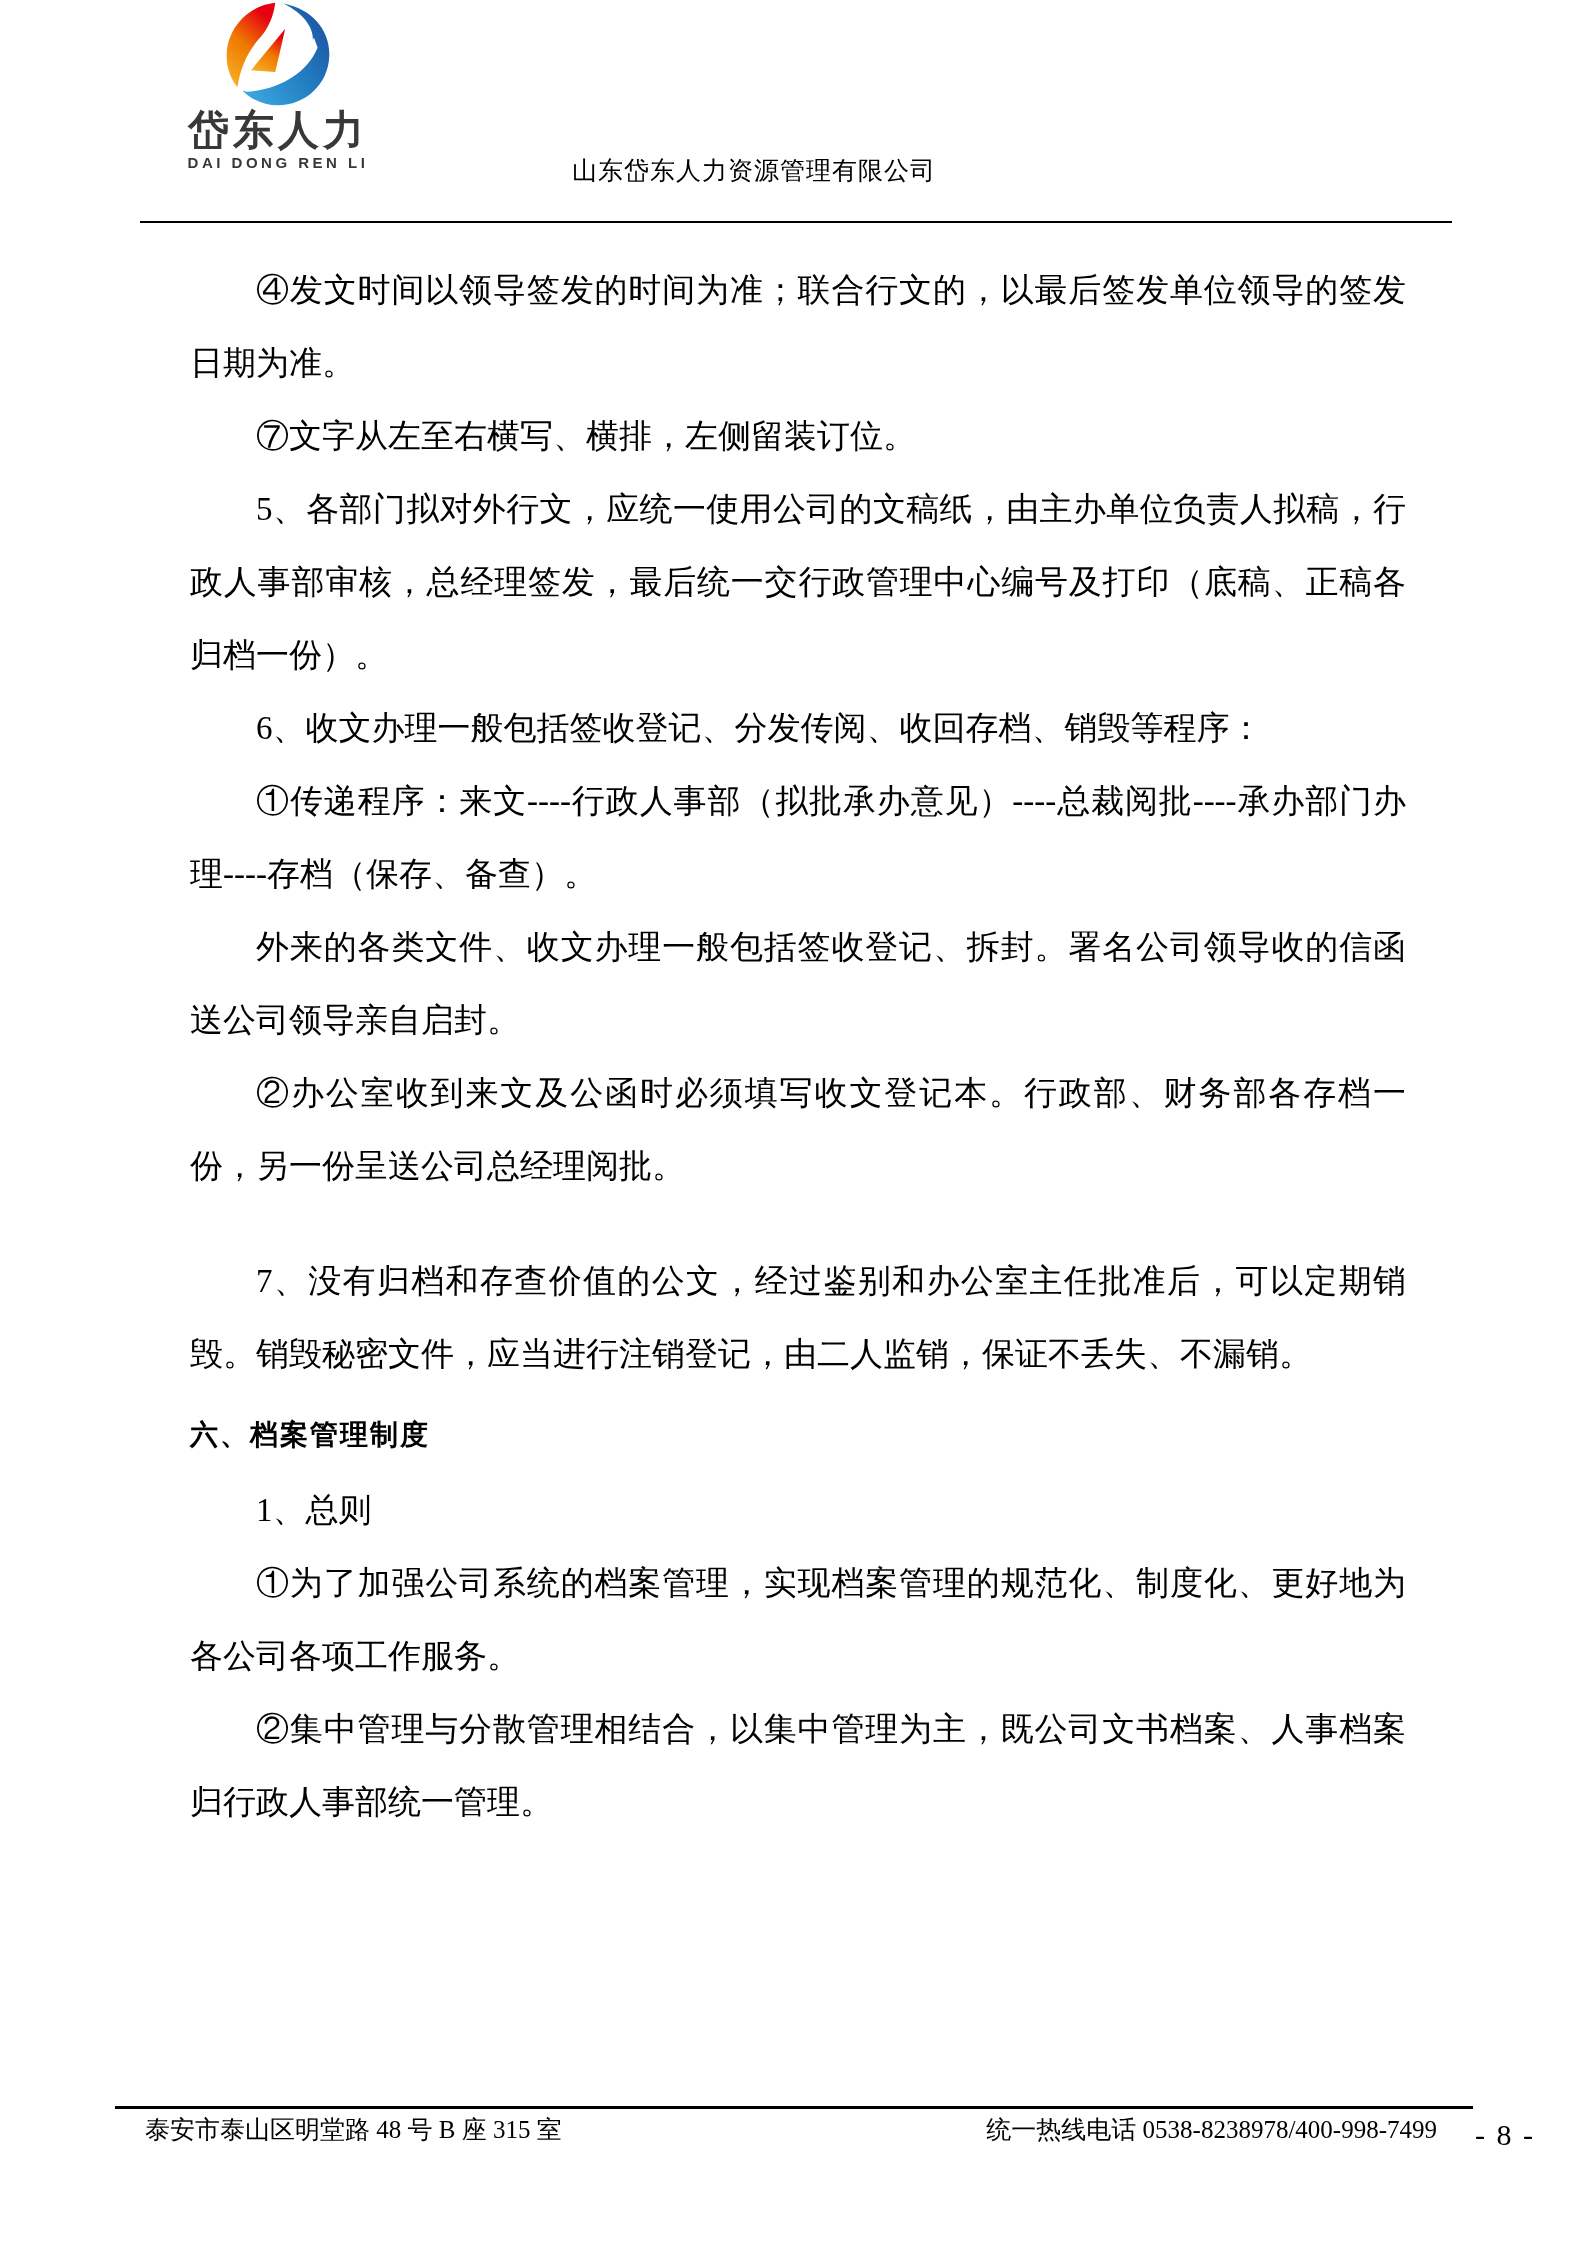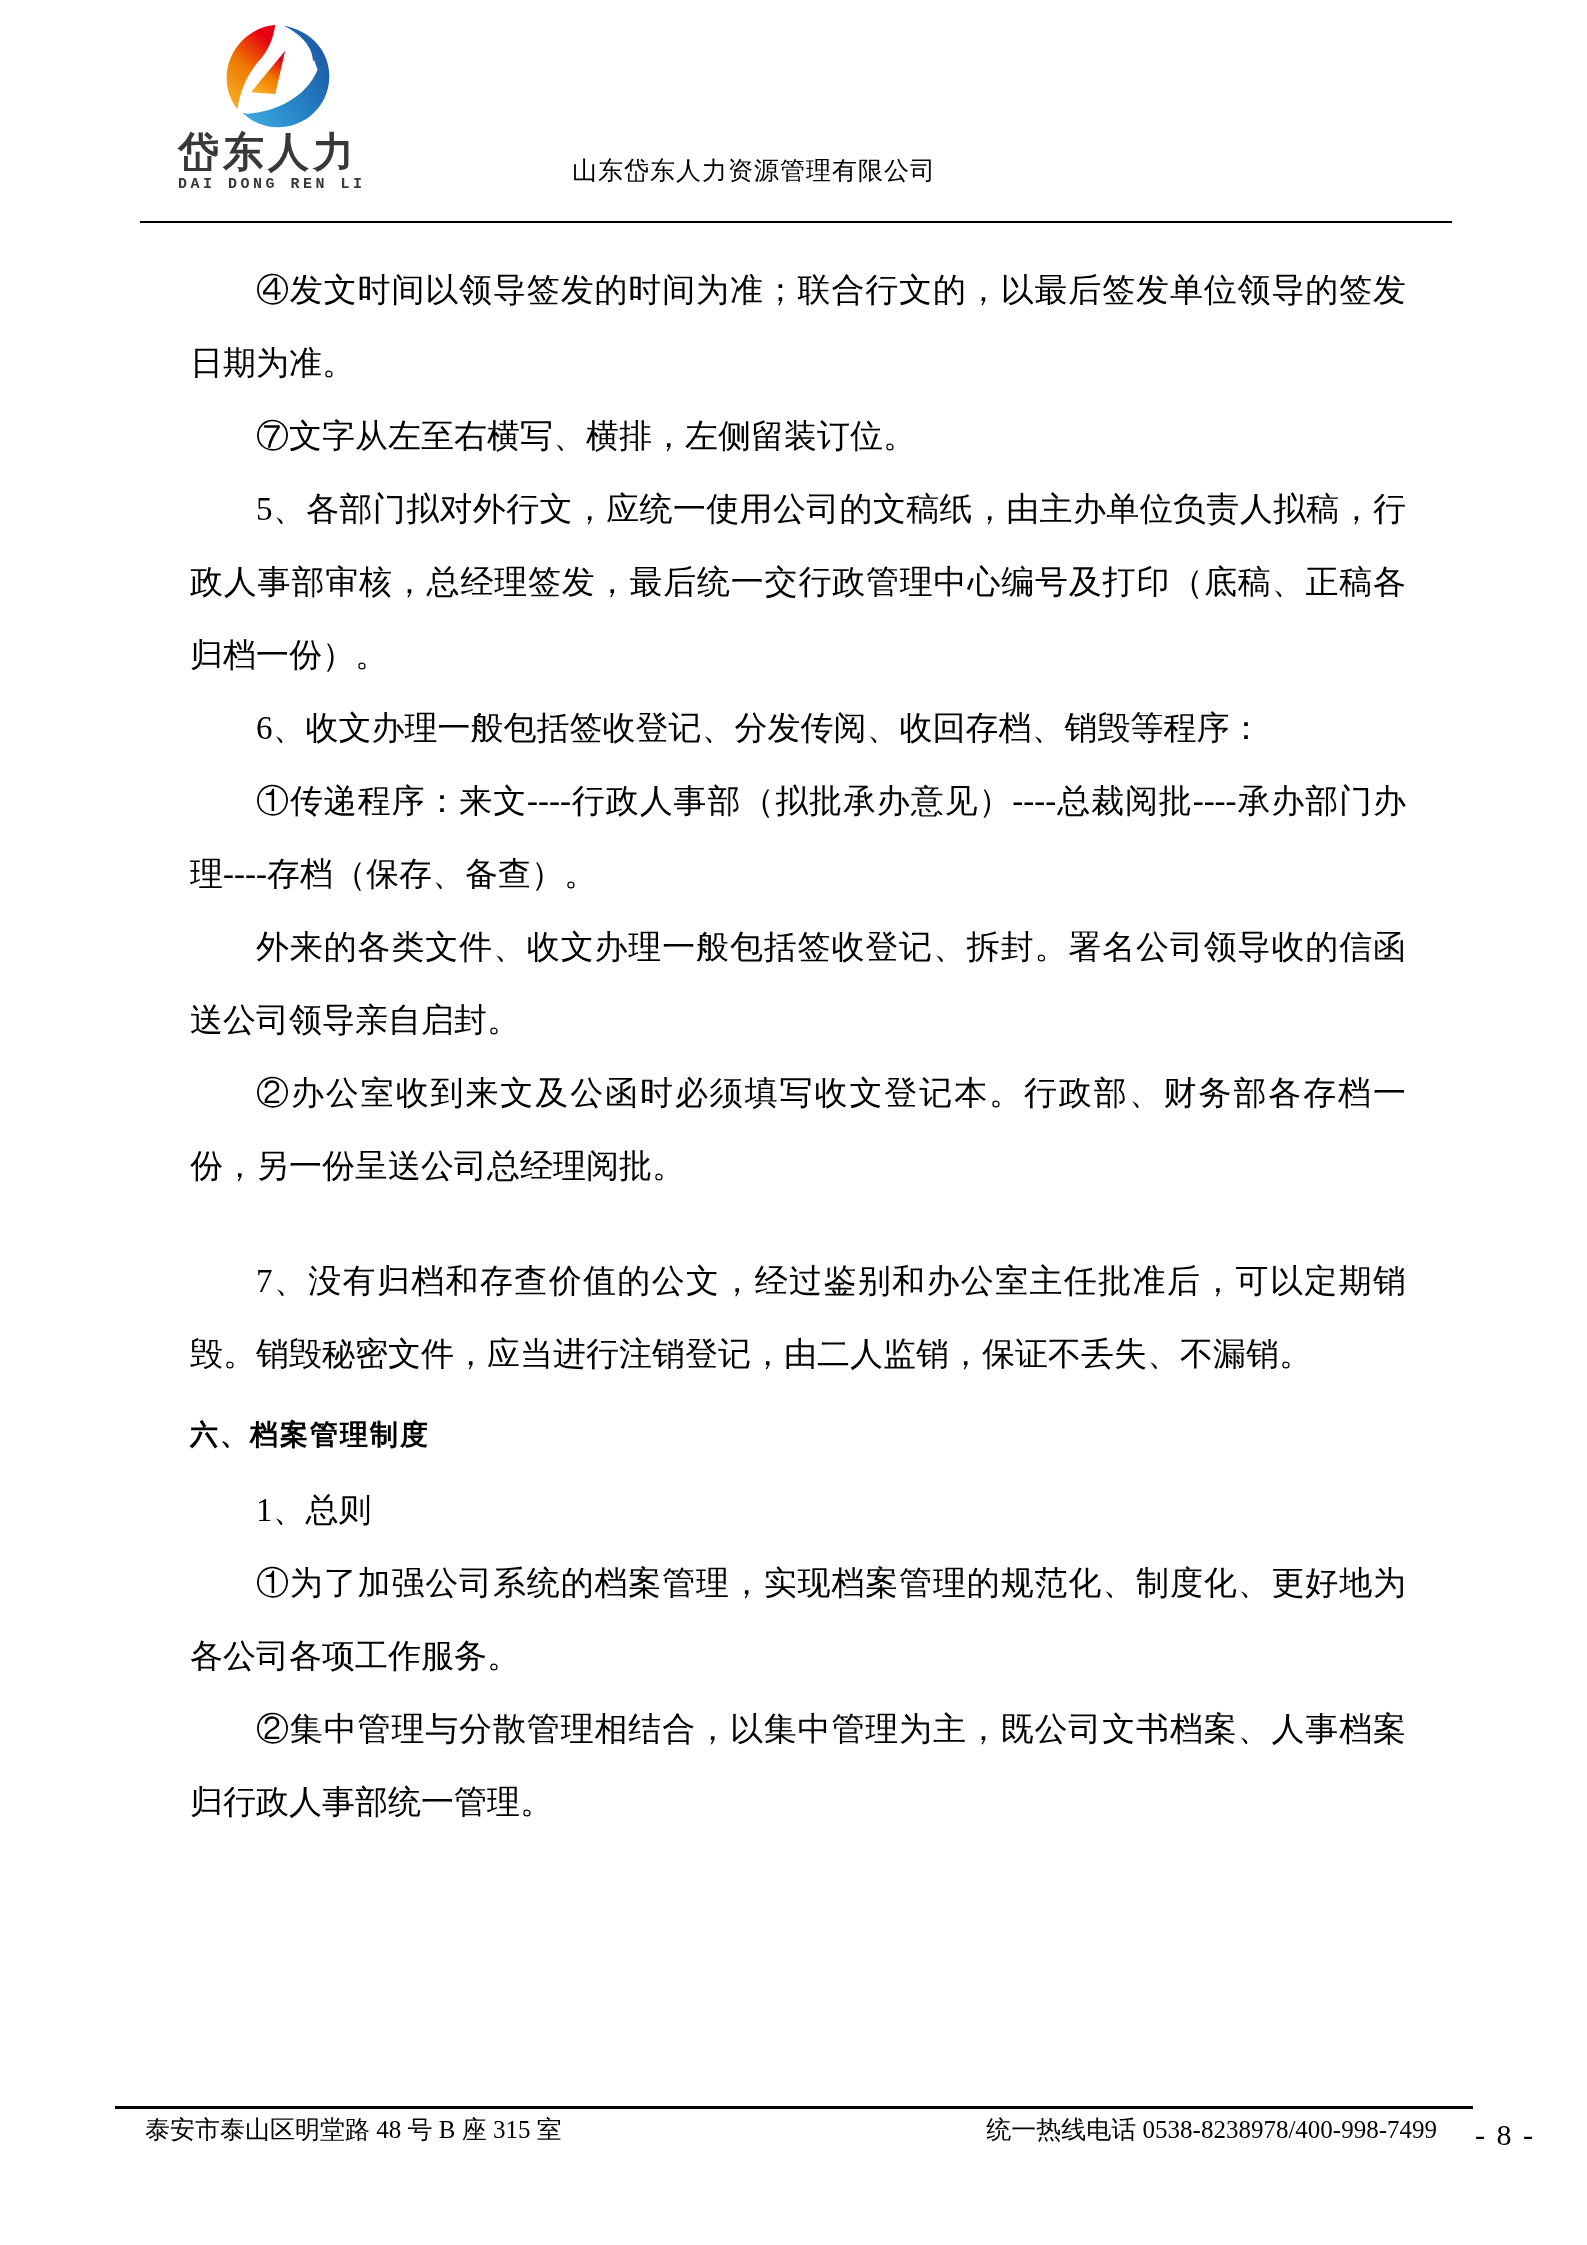--- a/index.html
+++ b/index.html
@@ -11,35 +11,36 @@
     background: #ffffff;
     color: #000;
     font-family: "Liberation Serif", "DejaVu Serif", serif;
     overflow: hidden;
   }
 
   
   .logo-block {
     position: absolute;
     left: 178px;
-    top: 22px;
+    top: 0;
     width: 200px;
+    text-align: center;
   }
   .logo-mark { display: block; margin: 0 auto 2px auto; }
   .logo-cn {
     font-family: "Liberation Sans", "DejaVu Sans", sans-serif;
     font-weight: 900;
     font-size: 41px;
     letter-spacing: 4px;
     color: #3a3836;
     line-height: 1.0;
     white-space: nowrap;
   }
   .logo-en {
-    font-family: Liberation Mono, monospace;
+    font-family: Liberation Sans, sans-serif;
     font-weight: 700;
     font-size: 15px;
     letter-spacing: 3.5px;
     color: #3a3836;
     margin-top: 3px;
     white-space: nowrap;
   }
   .company-name {
     position: absolute;
     left: 572px;

